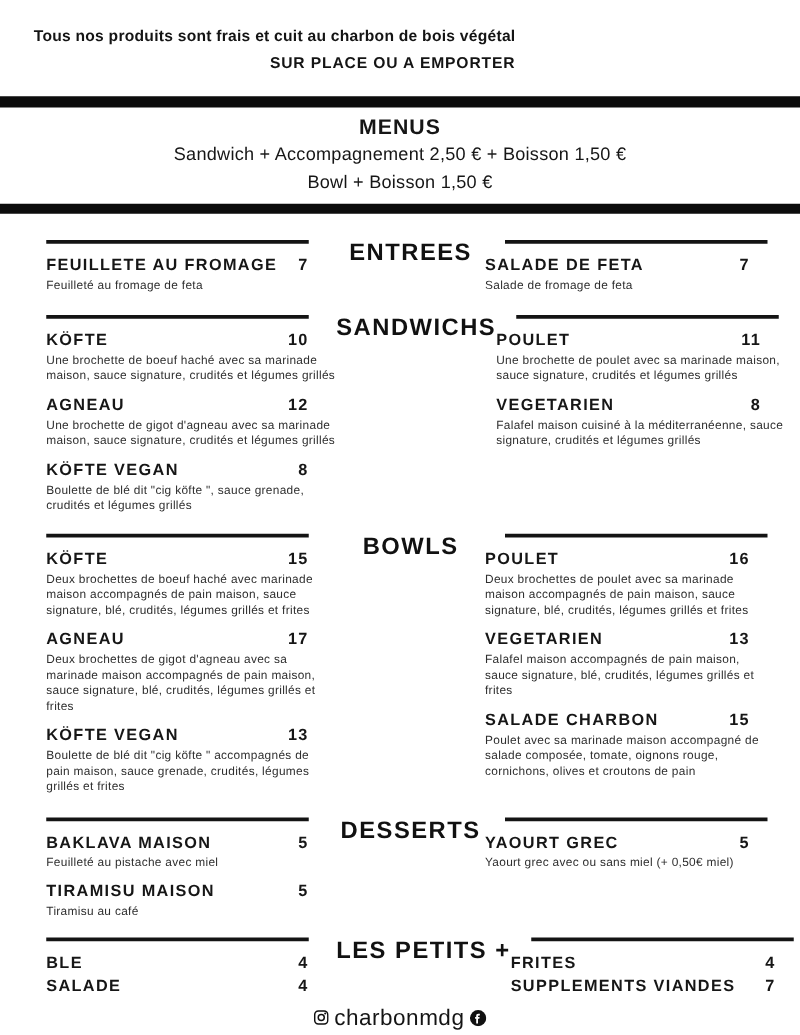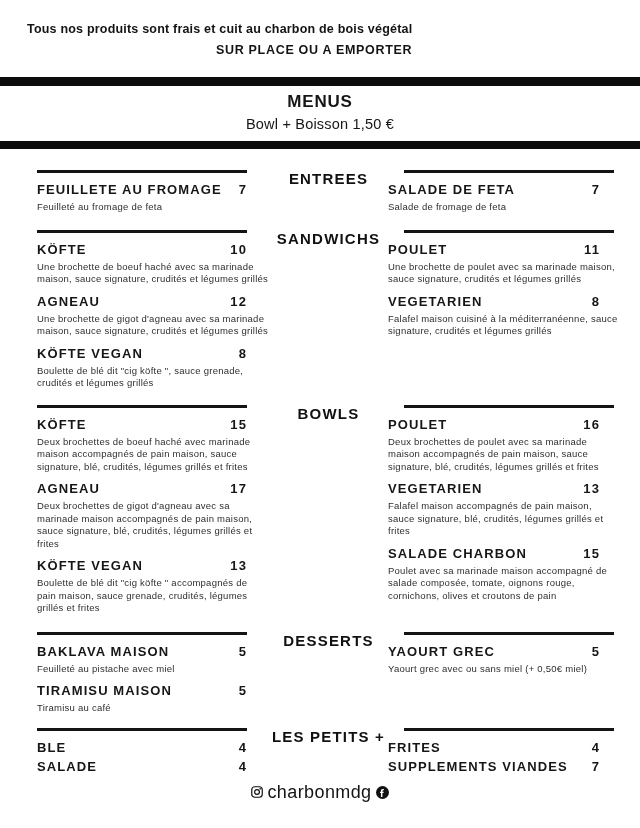--- a/index.html
+++ b/index.html
@@ -26,21 +26,21 @@
   .bar2 { height:8px; }
 
   
   .menus { text-align:center; padding:4px 0 5px;border-radius:17px; }
   .menus-title { font-size:17px; font-weight:700; letter-spacing:.8px; margin:2px 0; }
   .menus-line { font-size:14.5px; margin:2px 0; letter-spacing:.2px; line-height:20px; }
 
   
   .section { display:grid; grid-template-columns:232px 1fr 232px; padding:0 20px 0 37px; }
   .section-title { grid-row:1; grid-column:2; text-align:center; align-self:start;
-                   font-weight:700; font-size:15px; letter-spacing:1.2px;
+                   font-weight:700; font-size:19px; letter-spacing:1.2px;
                    white-space:nowrap; color:#111; }
   .col { grid-row:1; }
   .col-l { grid-column:1; }
   .col-r { grid-column:3; }
   .col::before { content:""; display:block; height:3px; background:#141414;
                  width:210px; margin-bottom:9px; }
   .col-r::before { margin-left:16px; }
 
   .sec-entrees  { margin-top:21px; }
   .sec-sandwichs{ margin-top:8px; }
@@ -71,20 +71,21 @@
     <div class="header-note">
       <div class="note1">Tous nos produits sont frais et cuit au charbon de bois végétal</div>
       <div class="note2">SUR PLACE OU A EMPORTER</div>
     </div>
   </div>
 
   <div class="bar"></div>
 
   <div class="menus">
     <div class="menus-title">MENUS</div>
+    <div class="menus-line">Sandwich + Accompagnement 2,50 € + Boisson 1,50 €</div>
     <div class="menus-line">Bowl + Boisson 1,50 €</div>
   </div>
 
   <div class="bar bar2"></div>
 
   <div class="section sec-entrees">
     <div class="col col-l">
       <div class="mi">
         <div class="mi-head">
           <span>FEUILLETE AU FROMAGE</span>

